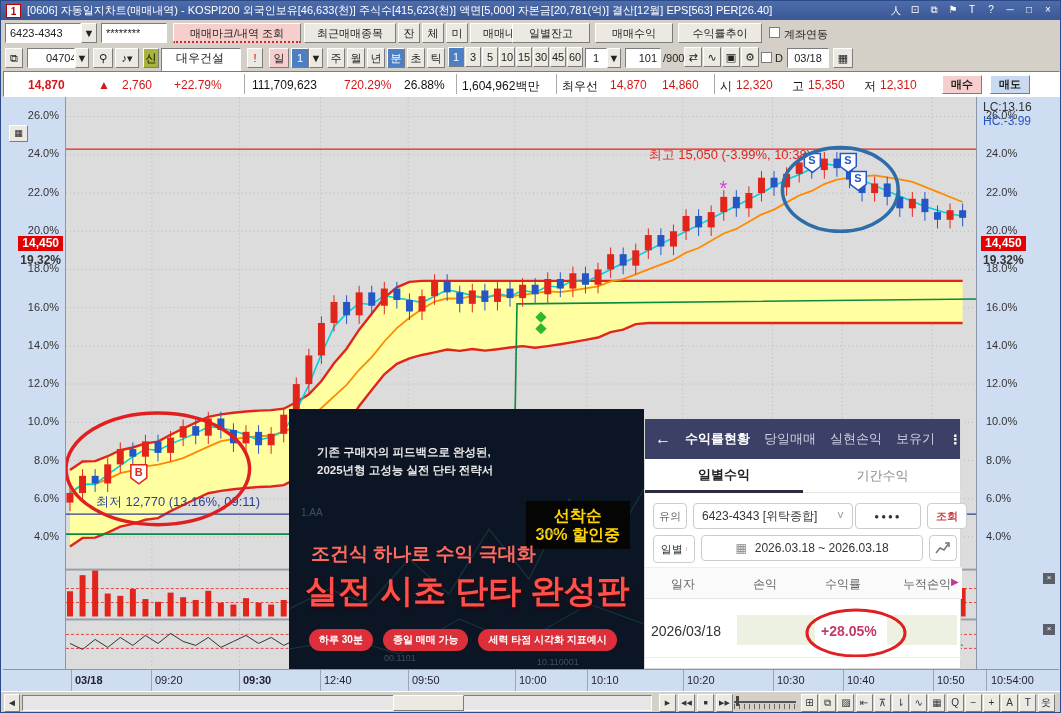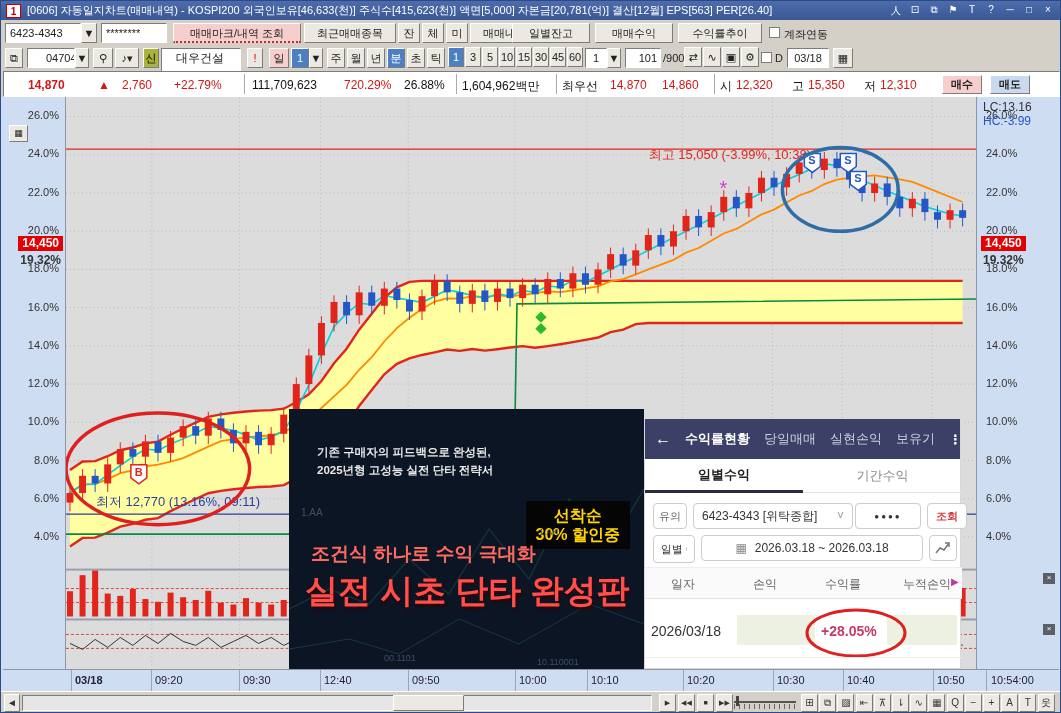--- a/index.html
+++ b/index.html
@@ -442,21 +442,21 @@
     <div class="axlbl red" style="left:982px;top:3px;font-size:12px">LC:13.16</div>
     <div class="axlbl" style="left:982px;top:17px;font-size:12px;color:#2457c5">HC:-3.99</div>
     <div class="panec" style="left:1042px;top:476px">×</div>
     <div class="panec" style="left:1042px;top:527px">×</div>
     <div class="xaxis" id="x-axis">
         <span class="xsep" style="left: 68px;"></span>
         <span class="xl" style="left: 72px; font-weight: bold;">03/18</span>
         <span class="xsep" style="left: 148px;"></span>
         <span class="xl" style="left: 152px; font-weight: normal;">09:20</span>
         <span class="xsep" style="left: 236px;"></span>
-        <span class="xl" style="left: 240px; font-weight: normal;">09:30</span>
+        <span class="xl" style="left: 240px; font-weight: bold;">09:30</span>
         <span class="xsep" style="left: 317px;"></span>
         <span class="xl" style="left: 321px; font-weight: normal;">12:40</span>
         <span class="xsep" style="left: 405px;"></span>
         <span class="xl" style="left: 409px; font-weight: normal;">09:50</span>
         <span class="xsep" style="left: 512px;"></span>
         <span class="xl" style="left: 516px; font-weight: normal;">10:00</span>
         <span class="xsep" style="left: 584px;"></span>
         <span class="xl" style="left: 588px; font-weight: normal;">10:10</span>
         <span class="xsep" style="left: 680px;"></span>
         <span class="xl" style="left: 684px; font-weight: normal;">10:20</span>
@@ -480,20 +480,25 @@
     <div class="abs" style="left:28px;top:36px;font-size:11.5px;font-weight:bold">기존 구매자의 피드백으로 완성된,</div>
     <div class="abs" style="left:28px;top:54px;font-size:11.5px;font-weight:bold">2025년형 고성능 실전 단타 전략서</div>
     <div class="abs" style="right:14px;top:92px;background:#050505;color:#ffd400;font-weight:bold;font-size:16px;text-align:center;padding:5px 10px;line-height:1.2">
       <div>선착순</div>
       <div>30% 할인중</div>
     </div>
     <div class="abs" style="left:12px;top:98px;font-size:10px;color:#3d4f63">1.AA</div>
     <div class="abs" style="left:250px;top:118px;font-size:9px;color:#3d4f63">1.AK</div>
     <div class="abs" style="left:22px;top:132px;font-size:19px;font-weight:bold;color:#ff6a60">조건식 하나로 수익 극대화</div>
     <div class="abs" style="left:16px;top:160px;font-size:33px;font-weight:bold;color:#ff4f4a;text-shadow:1px 2px 2px #300">실전 시초 단타 완성판</div>
+    <div class="abs" style="left:20px;top:220px;display:flex;gap:10px">
+      <span class="pill">하루 30분</span>
+      <span class="pill">종일 매매 가능</span>
+      <span class="pill">세력 타점 시각화 지표예시</span>
+    </div>
     <div class="abs" style="left:95px;top:244px;font-size:9px;color:#3d4f63">00.1101</div>
     <div class="abs" style="left:248px;top:248px;font-size:9px;color:#3d4f63">10.110001</div>
   </div>
 
   
   <div class="panel">
     <div class="phead">
       <span style="font-size:16px;color:#fff">←</span>
       <span style="color:#fff;font-weight:bold">수익률현황</span>
       <span>당일매매</span>

